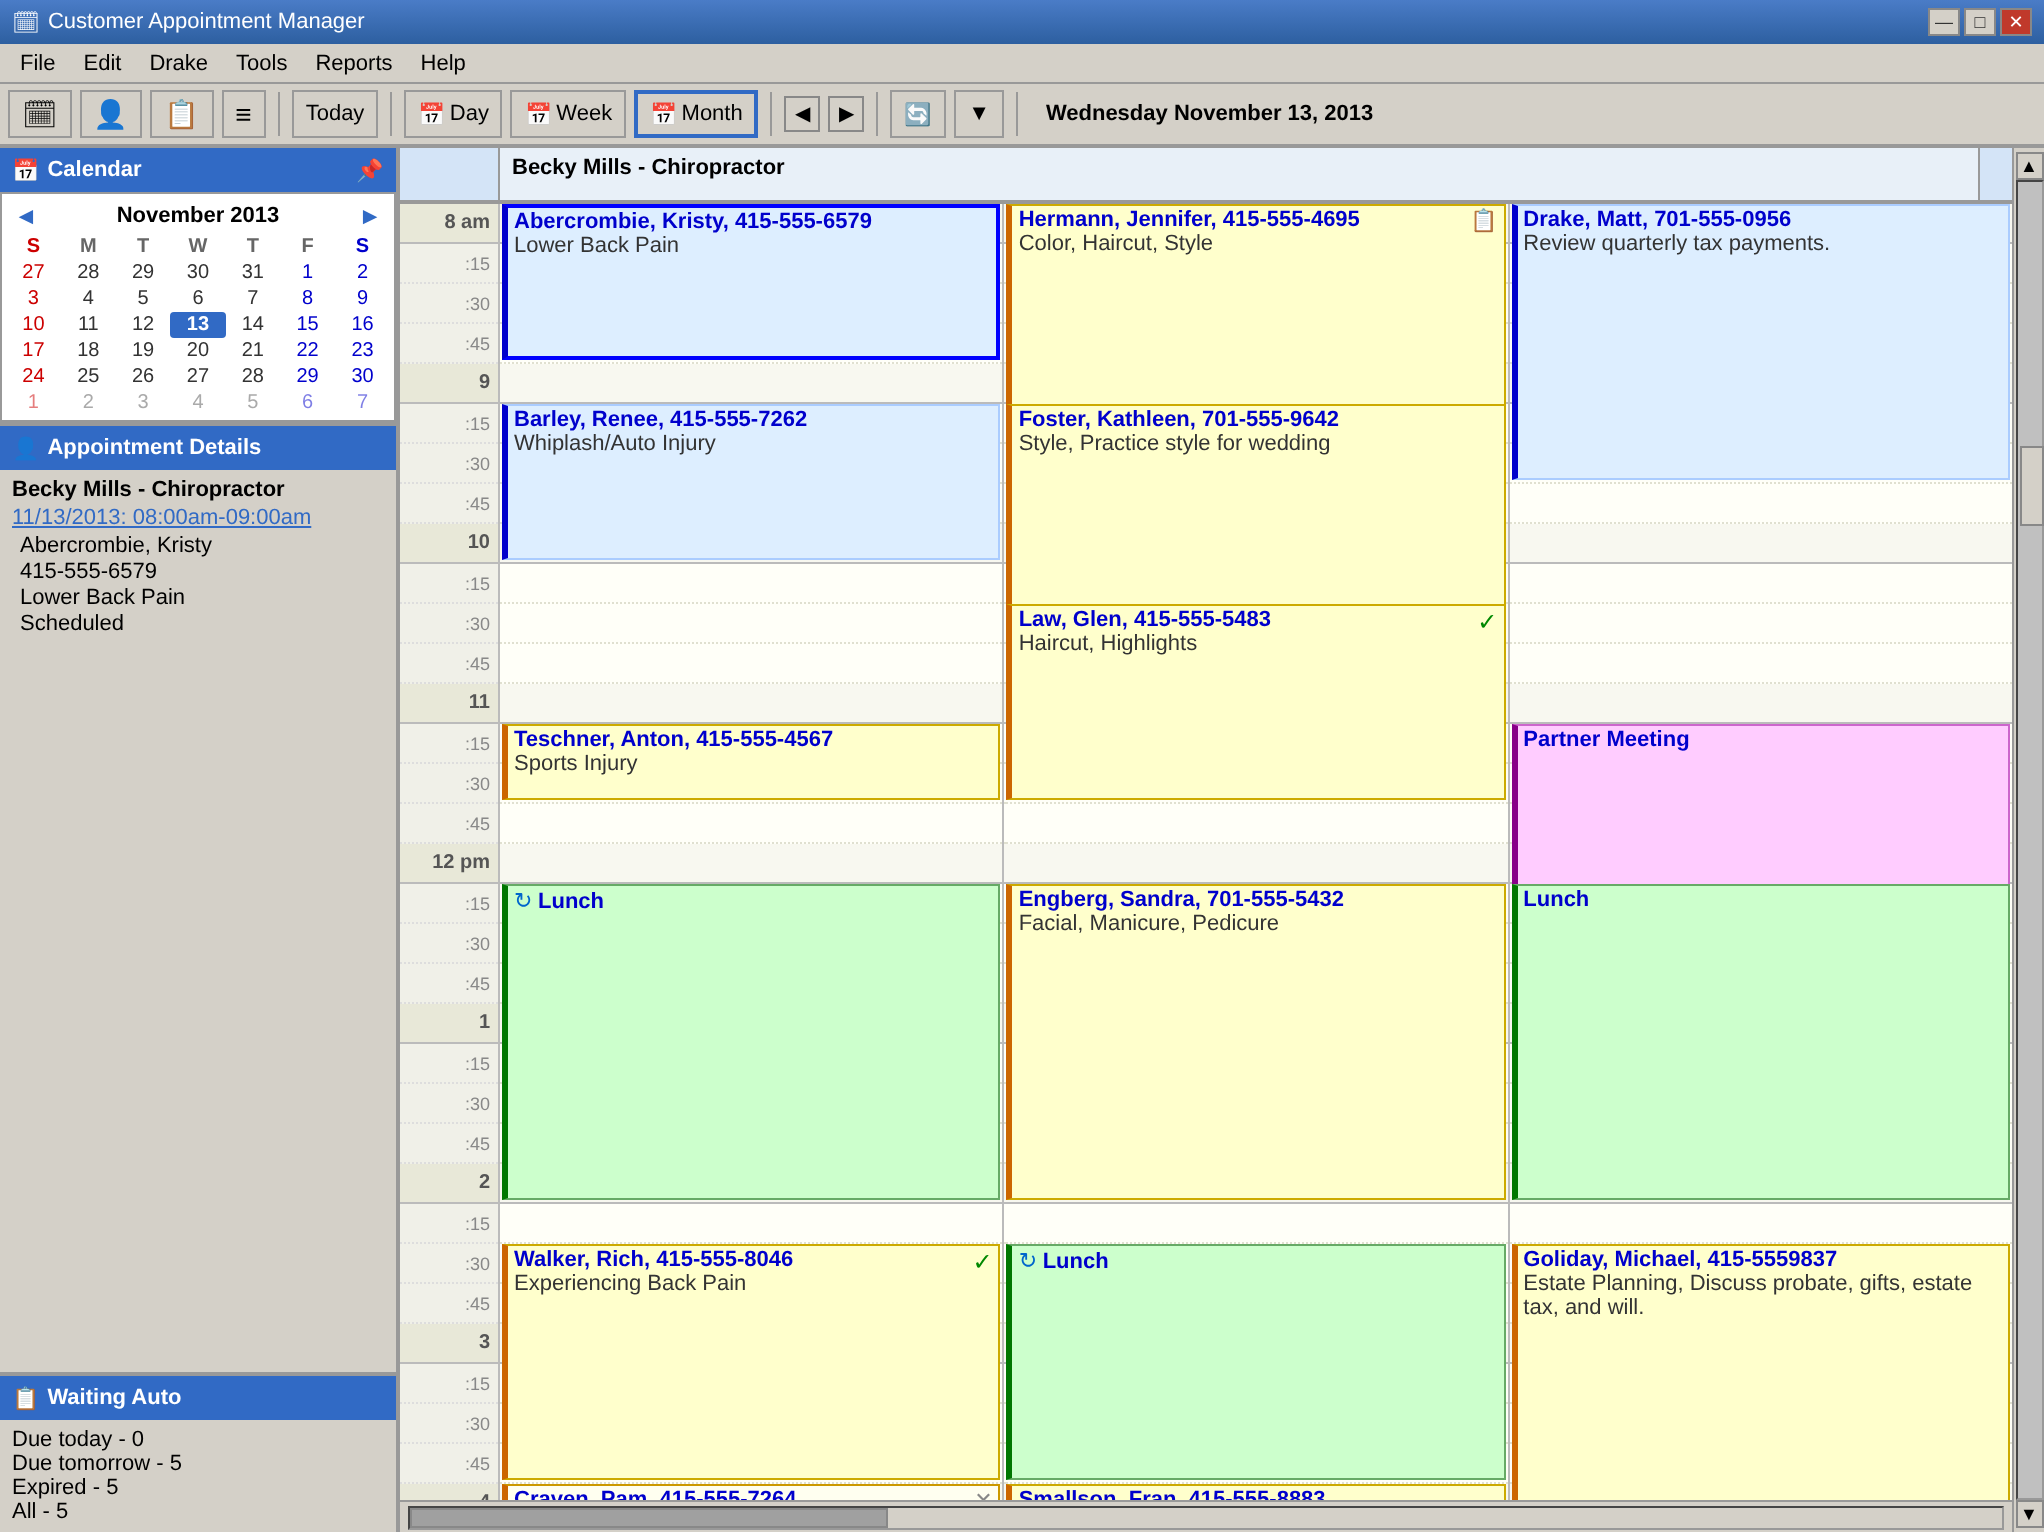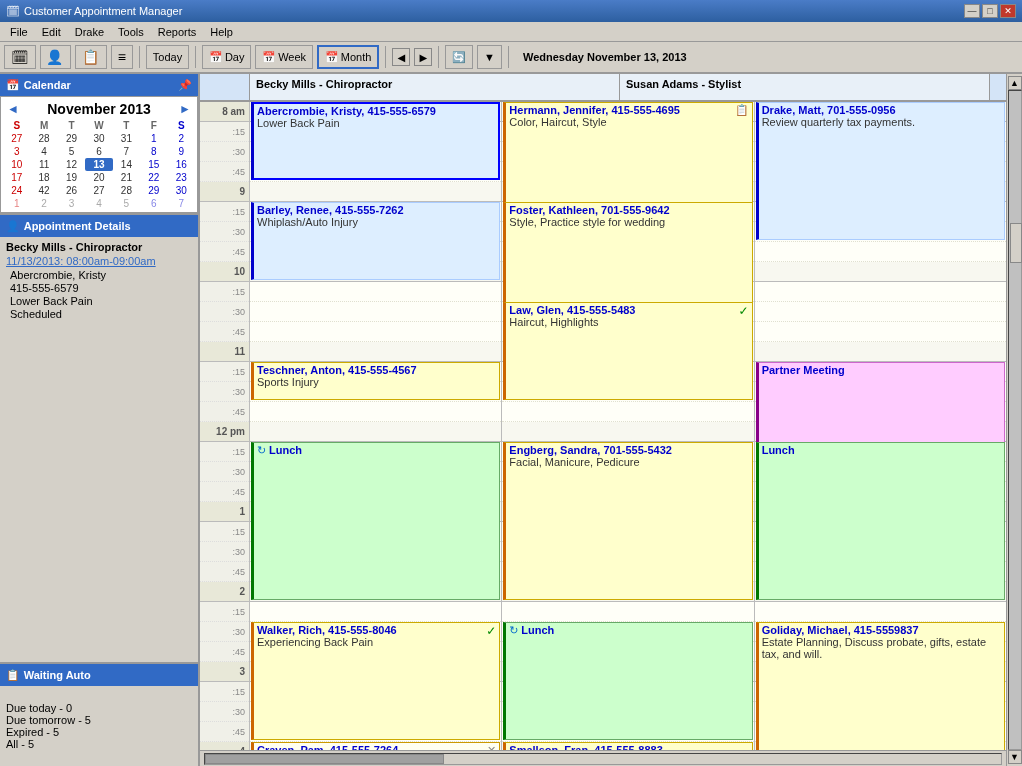--- a/index.html
+++ b/index.html
@@ -118,21 +118,21 @@
       justify-content: space-between;
       padding: 2px 4px;
     }
     .mini-cal-nav button {
       background: none;
       border: none;
       cursor: pointer;
       font-size: 12px;
       color: #316ac5;
     }
-    .mini-cal-month { font-weight: bold; font-size: 14px; }
+    .mini-cal-month { font-weight: bold; font-size: 11px; }
     .mini-cal-grid {
       width: 100%;
       border-collapse: collapse;
     }
     .mini-cal-grid th {
       text-align: center;
       font-size: 10px;
       color: #666;
       padding: 1px;
       width: 25px;
@@ -179,21 +179,21 @@
       background: #316ac5;
       color: white;
       padding: 2px 6px;
       display: flex;
       align-items: center;
       gap: 4px;
       height: 22px;
       font-weight: bold;
     }
     .waiting-content {
-      padding: 16px 6px;
+      padding: 4px 6px;
       font-size: 11px;
     }
 
     
     .schedule-container {
       flex: 1;
       display: flex;
       flex-direction: column;
       overflow: hidden;
     }
@@ -396,21 +396,21 @@
           <td class="sunday" style="color:#c00">17</td>
           <td>18</td>
           <td>19</td>
           <td>20</td>
           <td>21</td>
           <td style="color:#00c">22</td>
           <td style="color:#00c">23</td>
         </tr>
         <tr>
           <td class="sunday" style="color:#c00">24</td>
-          <td>42</td>
+          <td>25</td>
           <td>26</td>
           <td>27</td>
           <td>28</td>
           <td style="color:#00c">29</td>
           <td style="color:#00c">30</td>
         </tr>
         <tr>
           <td class="sunday other-month" style="color:#c00;opacity:0.5;">1</td>
           <td class="other-month">2</td>
           <td class="other-month">3</td>
@@ -450,21 +450,20 @@
         <div>All - 5</div>
       </div>
     </div>
   </div>
 
   <div class="schedule-container">
 
     <div class="provider-headers">
       <div class="time-gutter"></div>
       <div class="provider-col">Becky Mills - Chiropractor</div>
-      <div class="provider-col">Susan Adams - Stylist</div>
       <div style="width:16px; min-width:16px;"></div>
     </div>
 
     <div class="schedule-grid">
       <div class="schedule-scroll" style="position:relative;">
 
         <div class="time-col" id="time-col">
             <div class="time-slot hour" style="height: 20px;">8 am</div>
             <div class="time-slot" style="height: 20px; font-size: 9px; color: rgb(136, 136, 136);">:15</div>
             <div class="time-slot" style="height: 20px; font-size: 9px; color: rgb(136, 136, 136);">:30</div>

